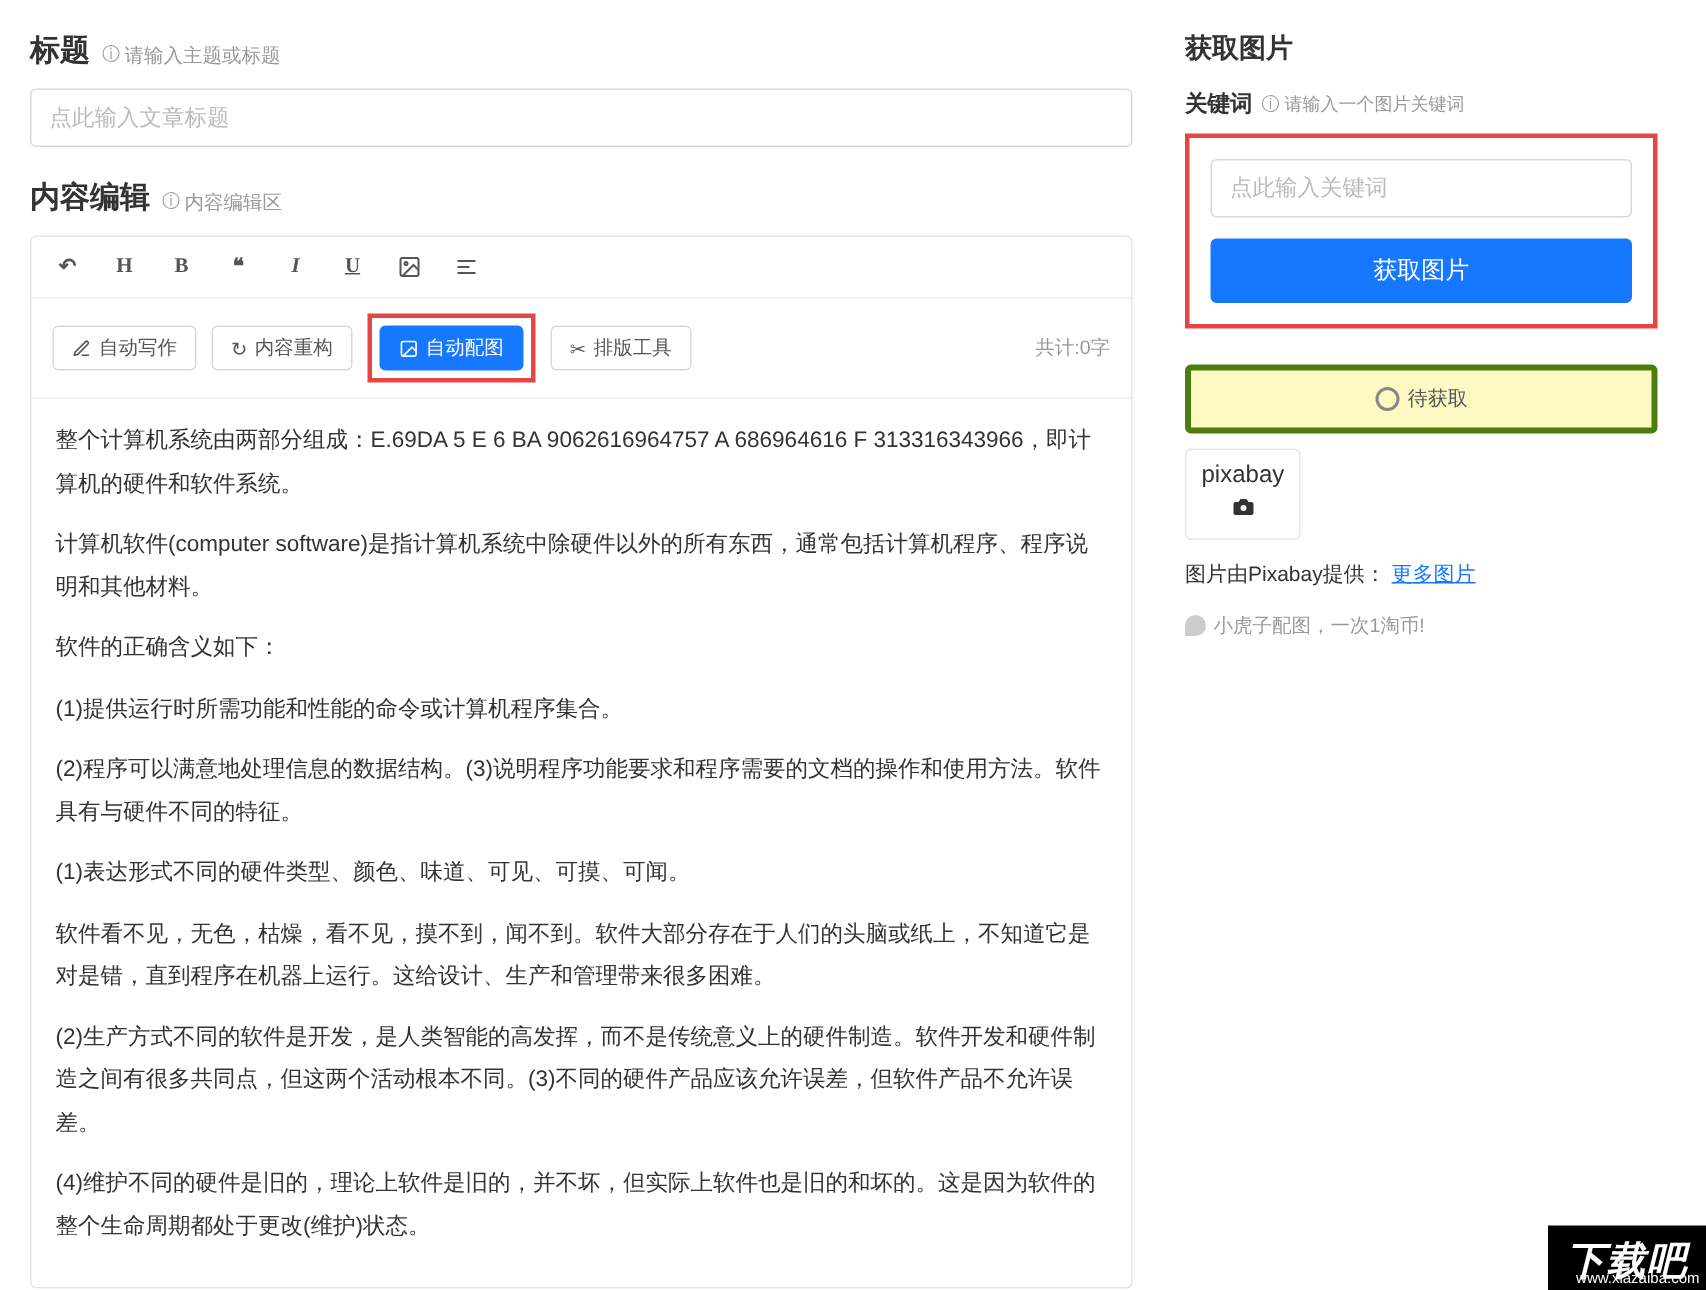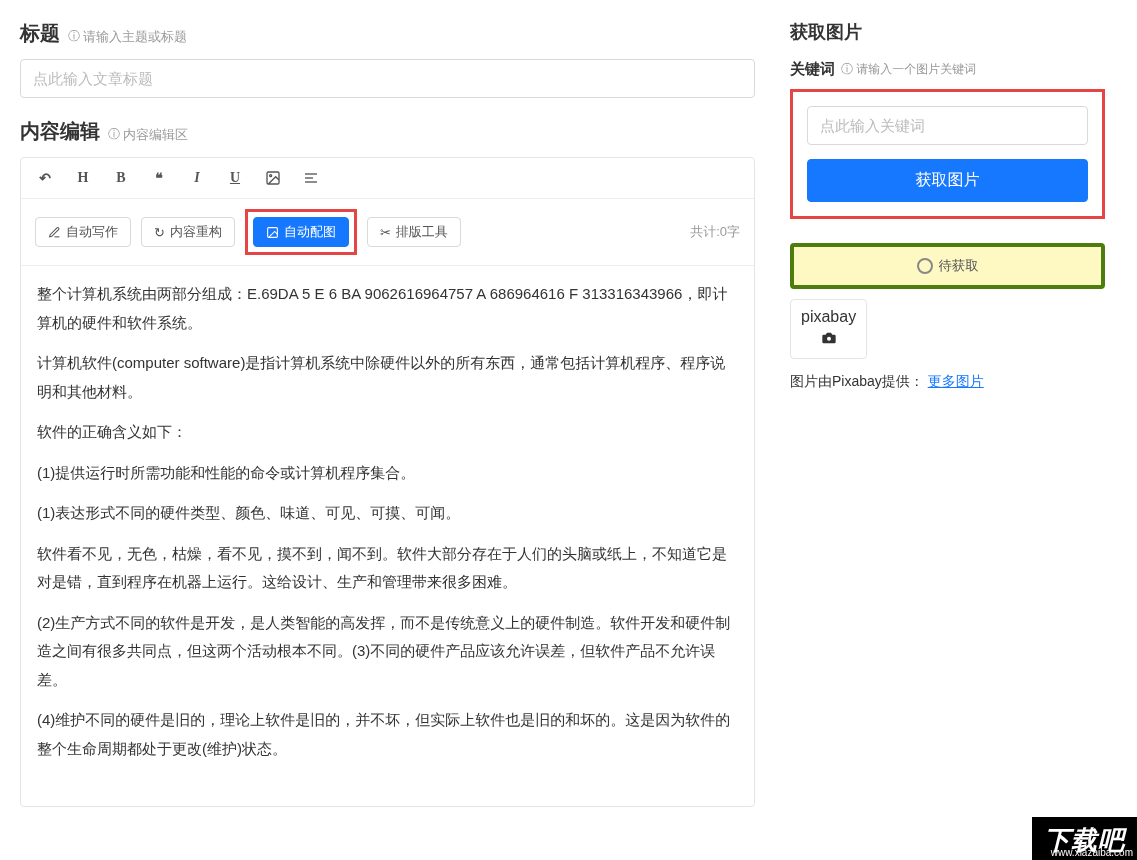--- a/index.html
+++ b/index.html
@@ -129,20 +129,21 @@
             <span>排版工具</span>
           </button>
           <span class="right">共计:0字</span>
         </div>
 
         <div class="editor-content">
           <p>整个计算机系统由两部分组成：E.69DA 5 E 6 BA 9062616964757 A 686964616 F 313316343966，即计算机的硬件和软件系统。</p>
           <p>计算机软件(computer software)是指计算机系统中除硬件以外的所有东西，通常包括计算机程序、程序说明和其他材料。</p>
           <p>软件的正确含义如下：</p>
           <p>(1)提供运行时所需功能和性能的命令或计算机程序集合。</p>
+          <p>(2)程序可以满意地处理信息的数据结构。(3)说明程序功能要求和程序需要的文档的操作和使用方法。软件具有与硬件不同的特征。</p>
           <p>(1)表达形式不同的硬件类型、颜色、味道、可见、可摸、可闻。</p>
           <p>软件看不见，无色，枯燥，看不见，摸不到，闻不到。软件大部分存在于人们的头脑或纸上，不知道它是对是错，直到程序在机器上运行。这给设计、生产和管理带来很多困难。</p>
           <p>(2)生产方式不同的软件是开发，是人类智能的高发挥，而不是传统意义上的硬件制造。软件开发和硬件制造之间有很多共同点，但这两个活动根本不同。(3)不同的硬件产品应该允许误差，但软件产品不允许误差。</p>
           <p>(4)维护不同的硬件是旧的，理论上软件是旧的，并不坏，但实际上软件也是旧的和坏的。这是因为软件的整个生命周期都处于更改(维护)状态。</p>
         </div>
       </div>
     </div>
   </div>
 
   <div class="side-col">
@@ -171,20 +172,24 @@
               <circle cx="12" cy="13" r="3" fill="#fff"></circle>
             </svg>
         </span>
       </div>
 
       <div class="credit-line">
         <span>图片由Pixabay提供：</span>
         <a href="#">更多图片</a>
       </div>
 
+      <div class="coin-line">
+        <span class="coin-icon"></span>
+        <span>小虎子配图，一次1淘币!</span>
+      </div>
     </div>
   </div>
 </div>
 
 <div class="watermark">
   <span>下载吧</span>
 </div>
 <div class="watermark-sub">www.xiazaiba.com</div>
 
 </body></html>

